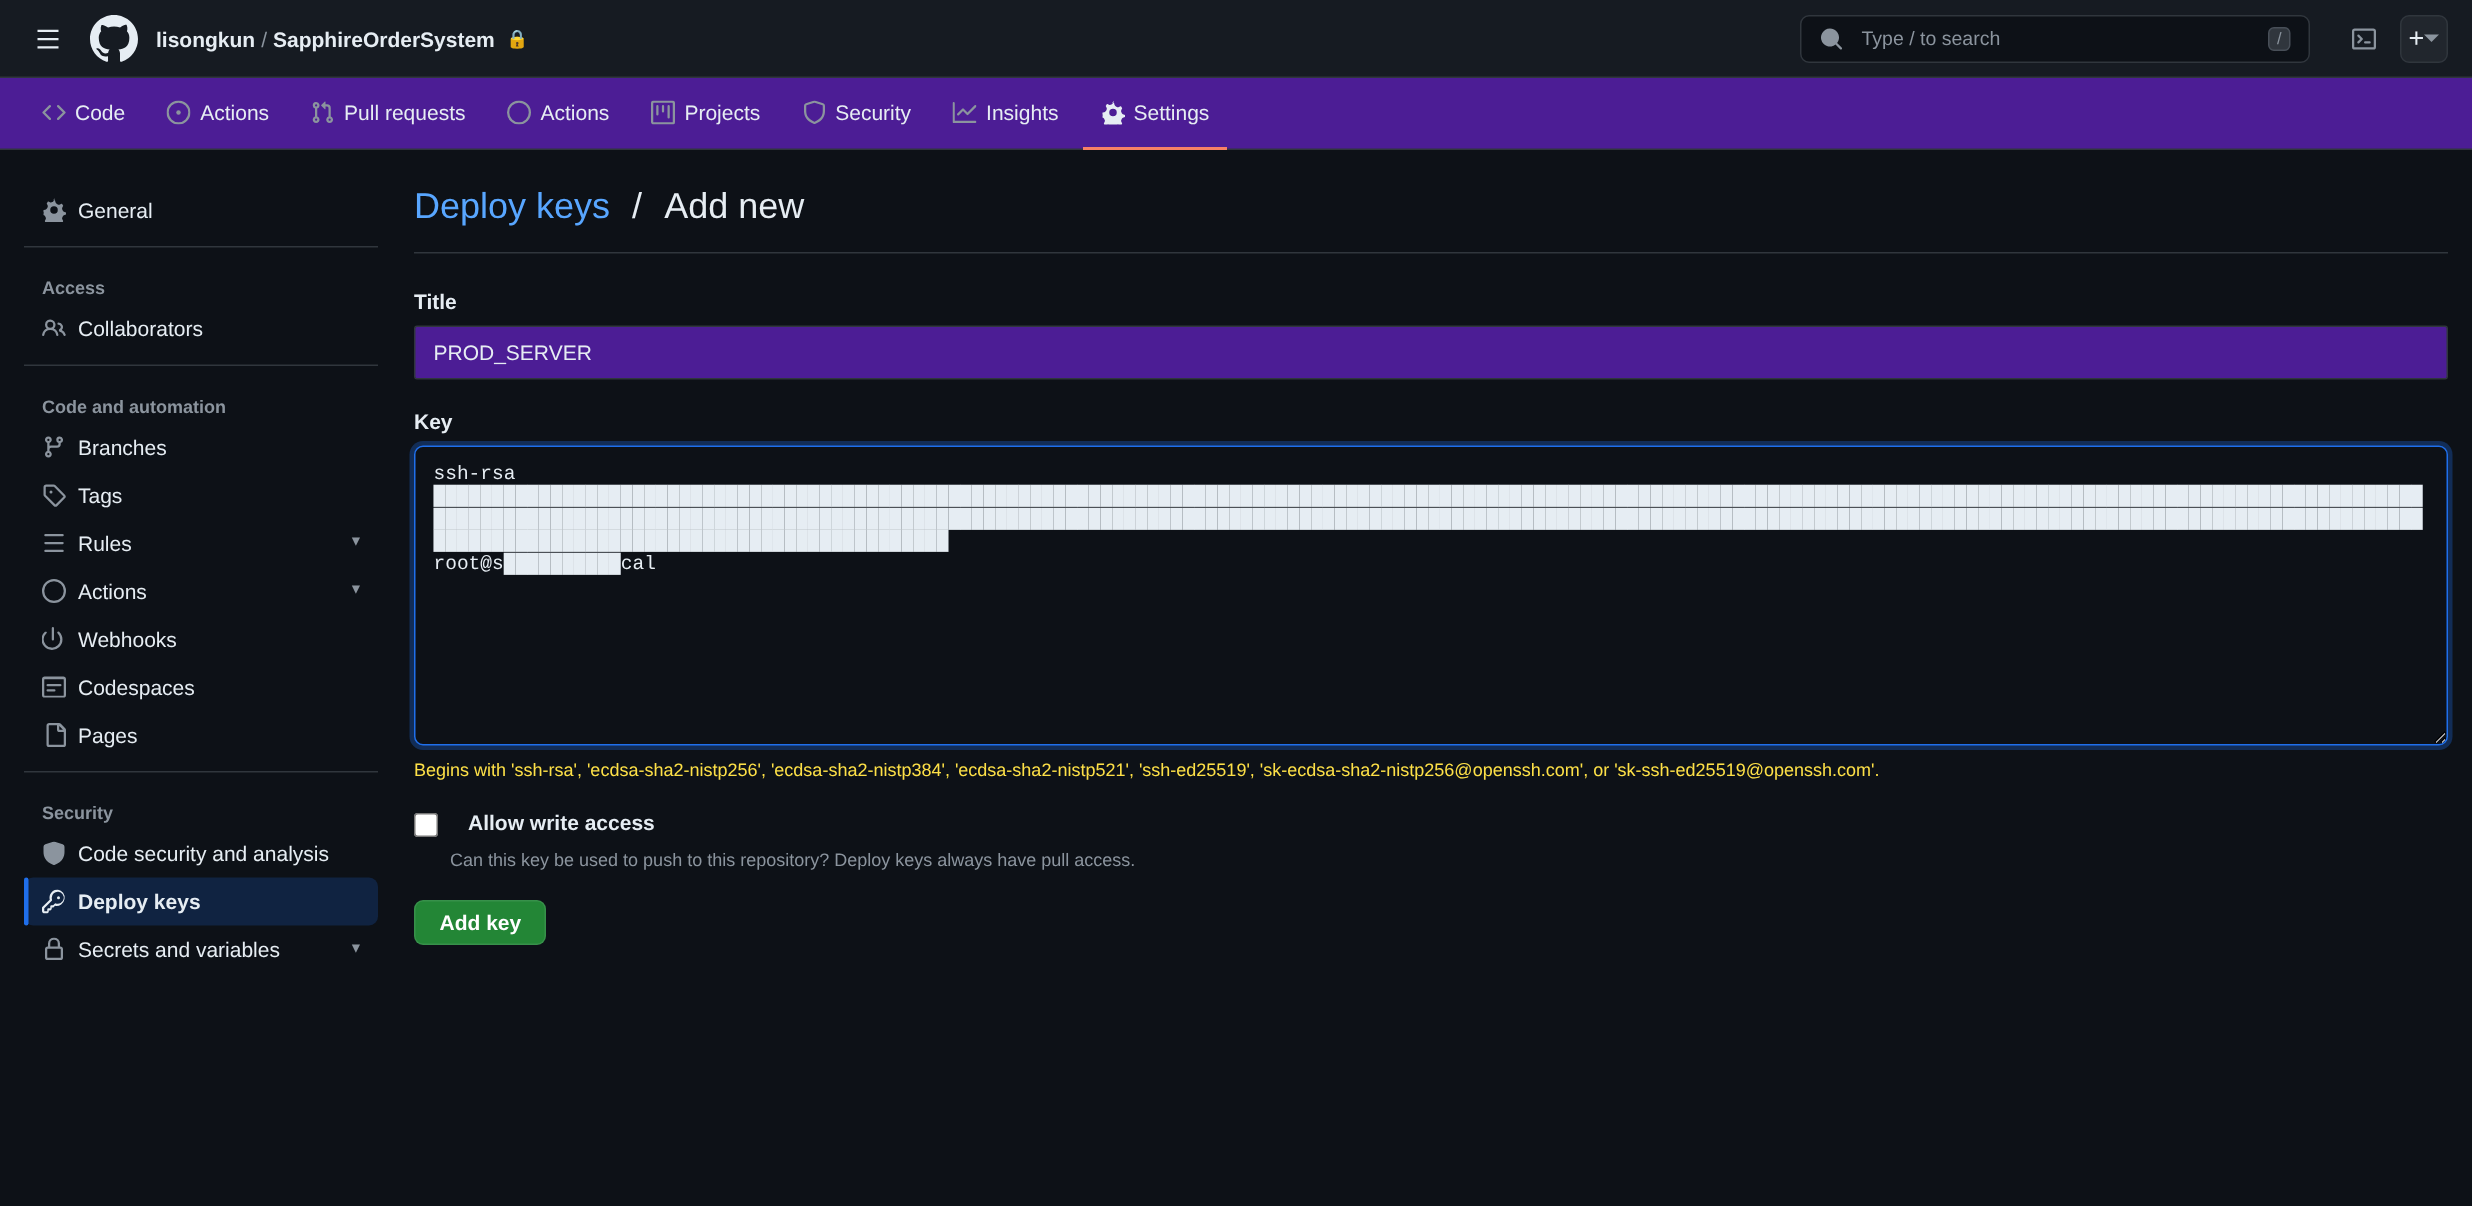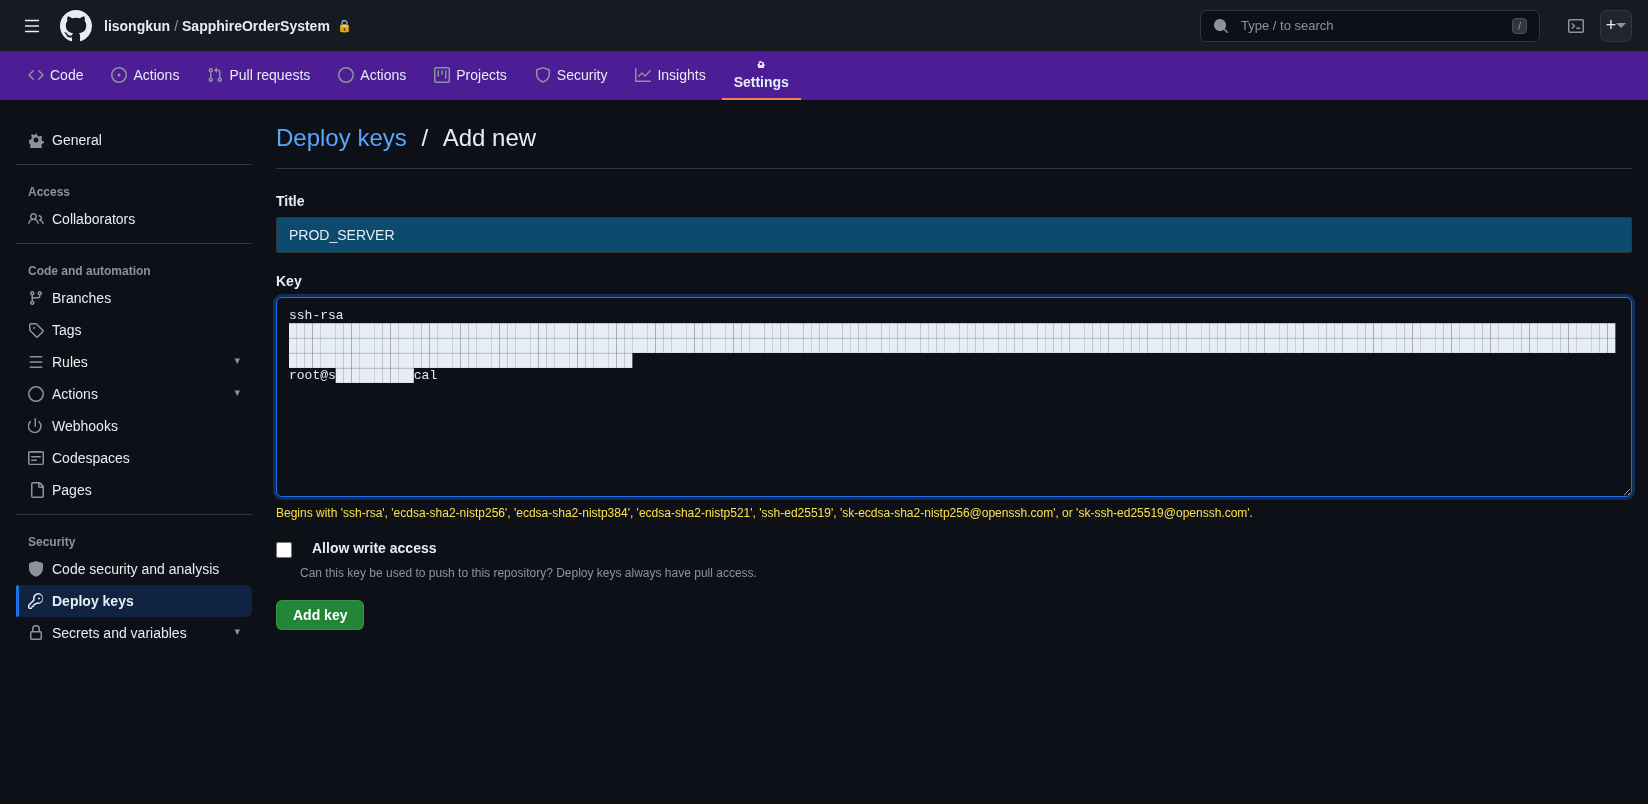--- a/index.html
+++ b/index.html
@@ -96,22 +96,21 @@
       padding: 8px 12px;
       color: #e6edf3;
       font-size: 14px;
       cursor: pointer;
       border-bottom: 2px solid transparent;
       height: 48px;
       white-space: nowrap;
     }
     .repo-nav-item.active {
       border-bottom: 2px solid #f78166;
-      font-weight: 700;
-      flex-direction: column;
+      font-weight: 400;
     }
     .repo-nav-item svg { color: #8b949e; }
 
     
     .page-layout {
       display: flex;
       max-width: 1648px;
       padding: 24px 16px;
     }
 
@@ -175,21 +174,21 @@
     .form-group { margin-bottom: 20px; }
     .form-label {
       display: block;
       font-size: 14px;
       font-weight: 600;
       color: #e6edf3;
       margin-bottom: 8px;
     }
     .form-input {
       width: 100%;
-      background: #0c4a6e;
+      background: #4c1d95;
       border: 1px solid #30363d;
       border-radius: 2px;
       color: #e6edf3;
       font-size: 14px;
       padding: 8px 12px;
       height: 36px;
       outline: none;
     }
 
     .form-textarea {

